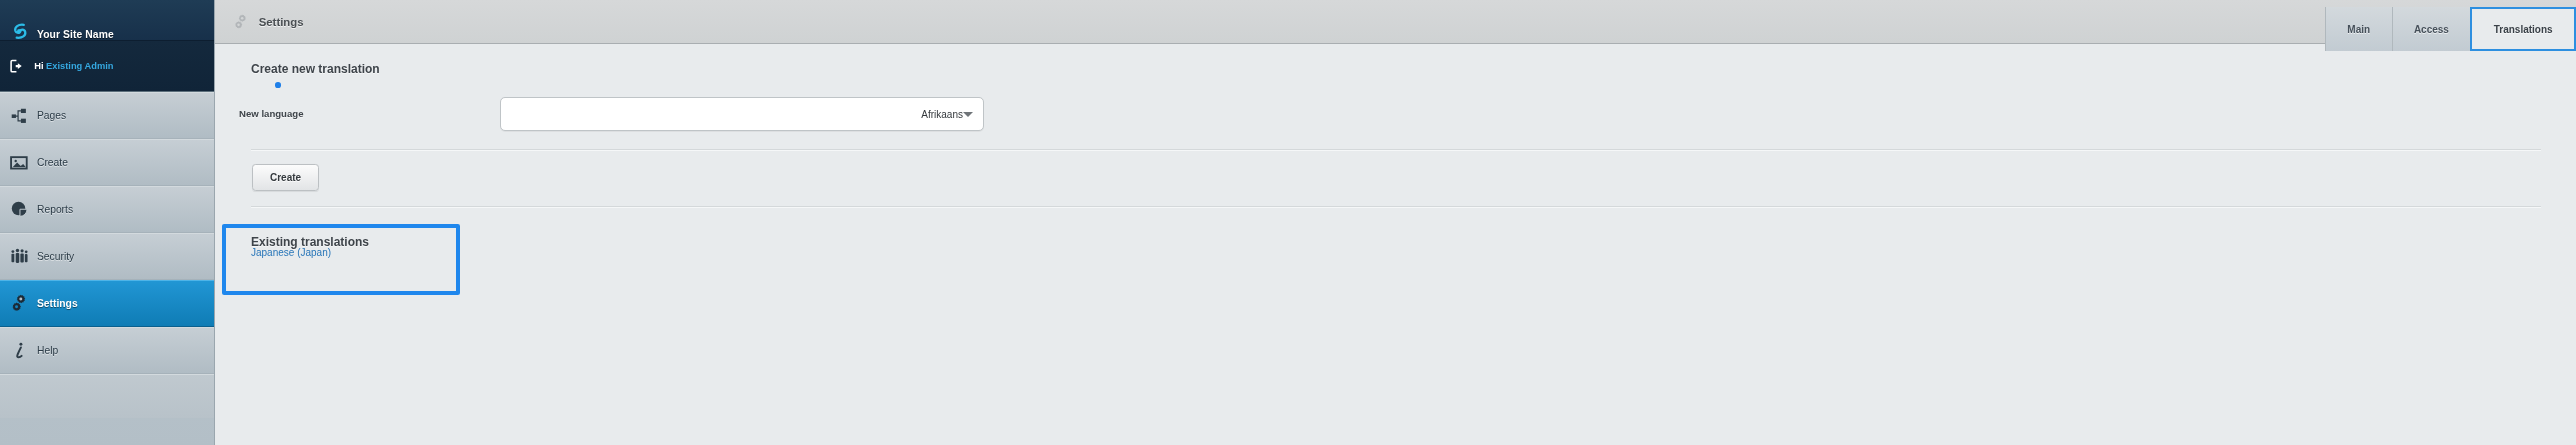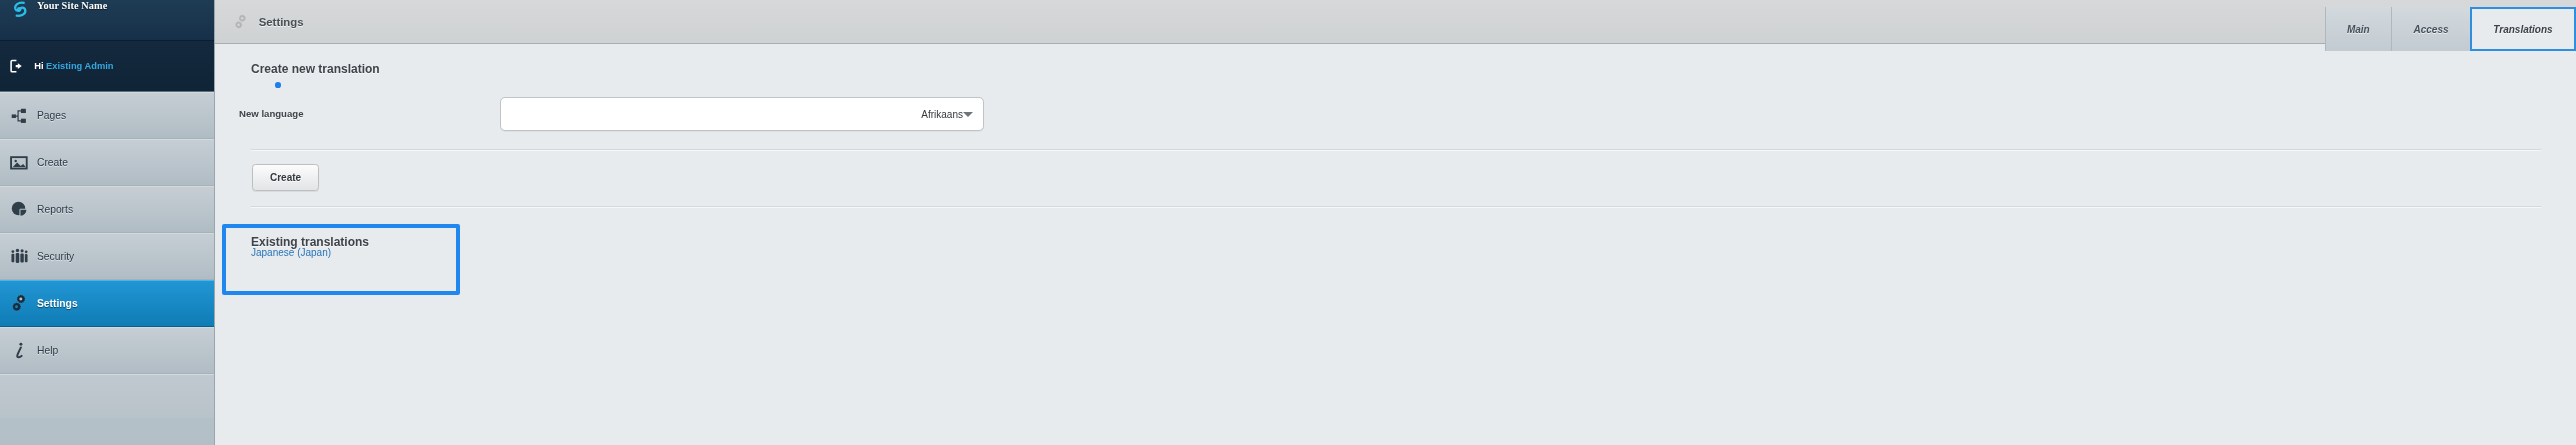--- a/index.html
+++ b/index.html
@@ -23,25 +23,24 @@
     height: 446px;
     background: linear-gradient(to bottom, #c3ccd2 0%, #b3bfc7 100%);
     border-right: 0.7px solid #9aa6ae;
     box-sizing: border-box;
     z-index: 5;
   }
   .brand {
     height: 41px;
     background: linear-gradient(to bottom, #1f3c55 0%, #17304a 100%);
     display: flex;
-    align-items: flex-start;
+    align-items: flex-end;
     padding-left: 10.7px;
     box-sizing: border-box;
     border-bottom: 0.7px solid #0d1e30;
-    font-family: Liberation Serif, serif;
   }
   .brand-logo {
     width: 18.5px; height: 18.5px;
     margin-right: 7.8px;
     flex: 0 0 auto;
     display: flex; align-items: center; justify-content: center;
   }
   .brand-title {
     color: #ffffff;
     font-size: 10.3px;
@@ -130,21 +129,21 @@
     margin-right: 10px;
     display: flex; align-items: center; justify-content: center;
     opacity: .45;
   }
   .page-heading .head-title {
     font-size: 11.4px;
     font-weight: bold;
     color: #4a4f53;
     text-shadow: 0 0.7px 0 rgba(255,255,255,.7);
   }
-  .tabstrip { display: flex; align-items: stretch; height: 29px; flex: 0 0 auto; font-style: italic; }
+  .tabstrip { display: flex; align-items: stretch; height: 29px; flex: 0 0 auto; }
   .tab {
     display: flex; align-items: center; justify-content: center;
     padding: 0 21.4px;
     min-width: 64px;
     font-size: 10px;
     font-weight: bold;
     color: #46505a;
     text-shadow: 0 0.7px 0 rgba(255,255,255,.65);
     background: linear-gradient(to bottom, #d3d9dd 0%, #c2cbd2 100%);
     border-left: 0.7px solid #b0b8bd;

